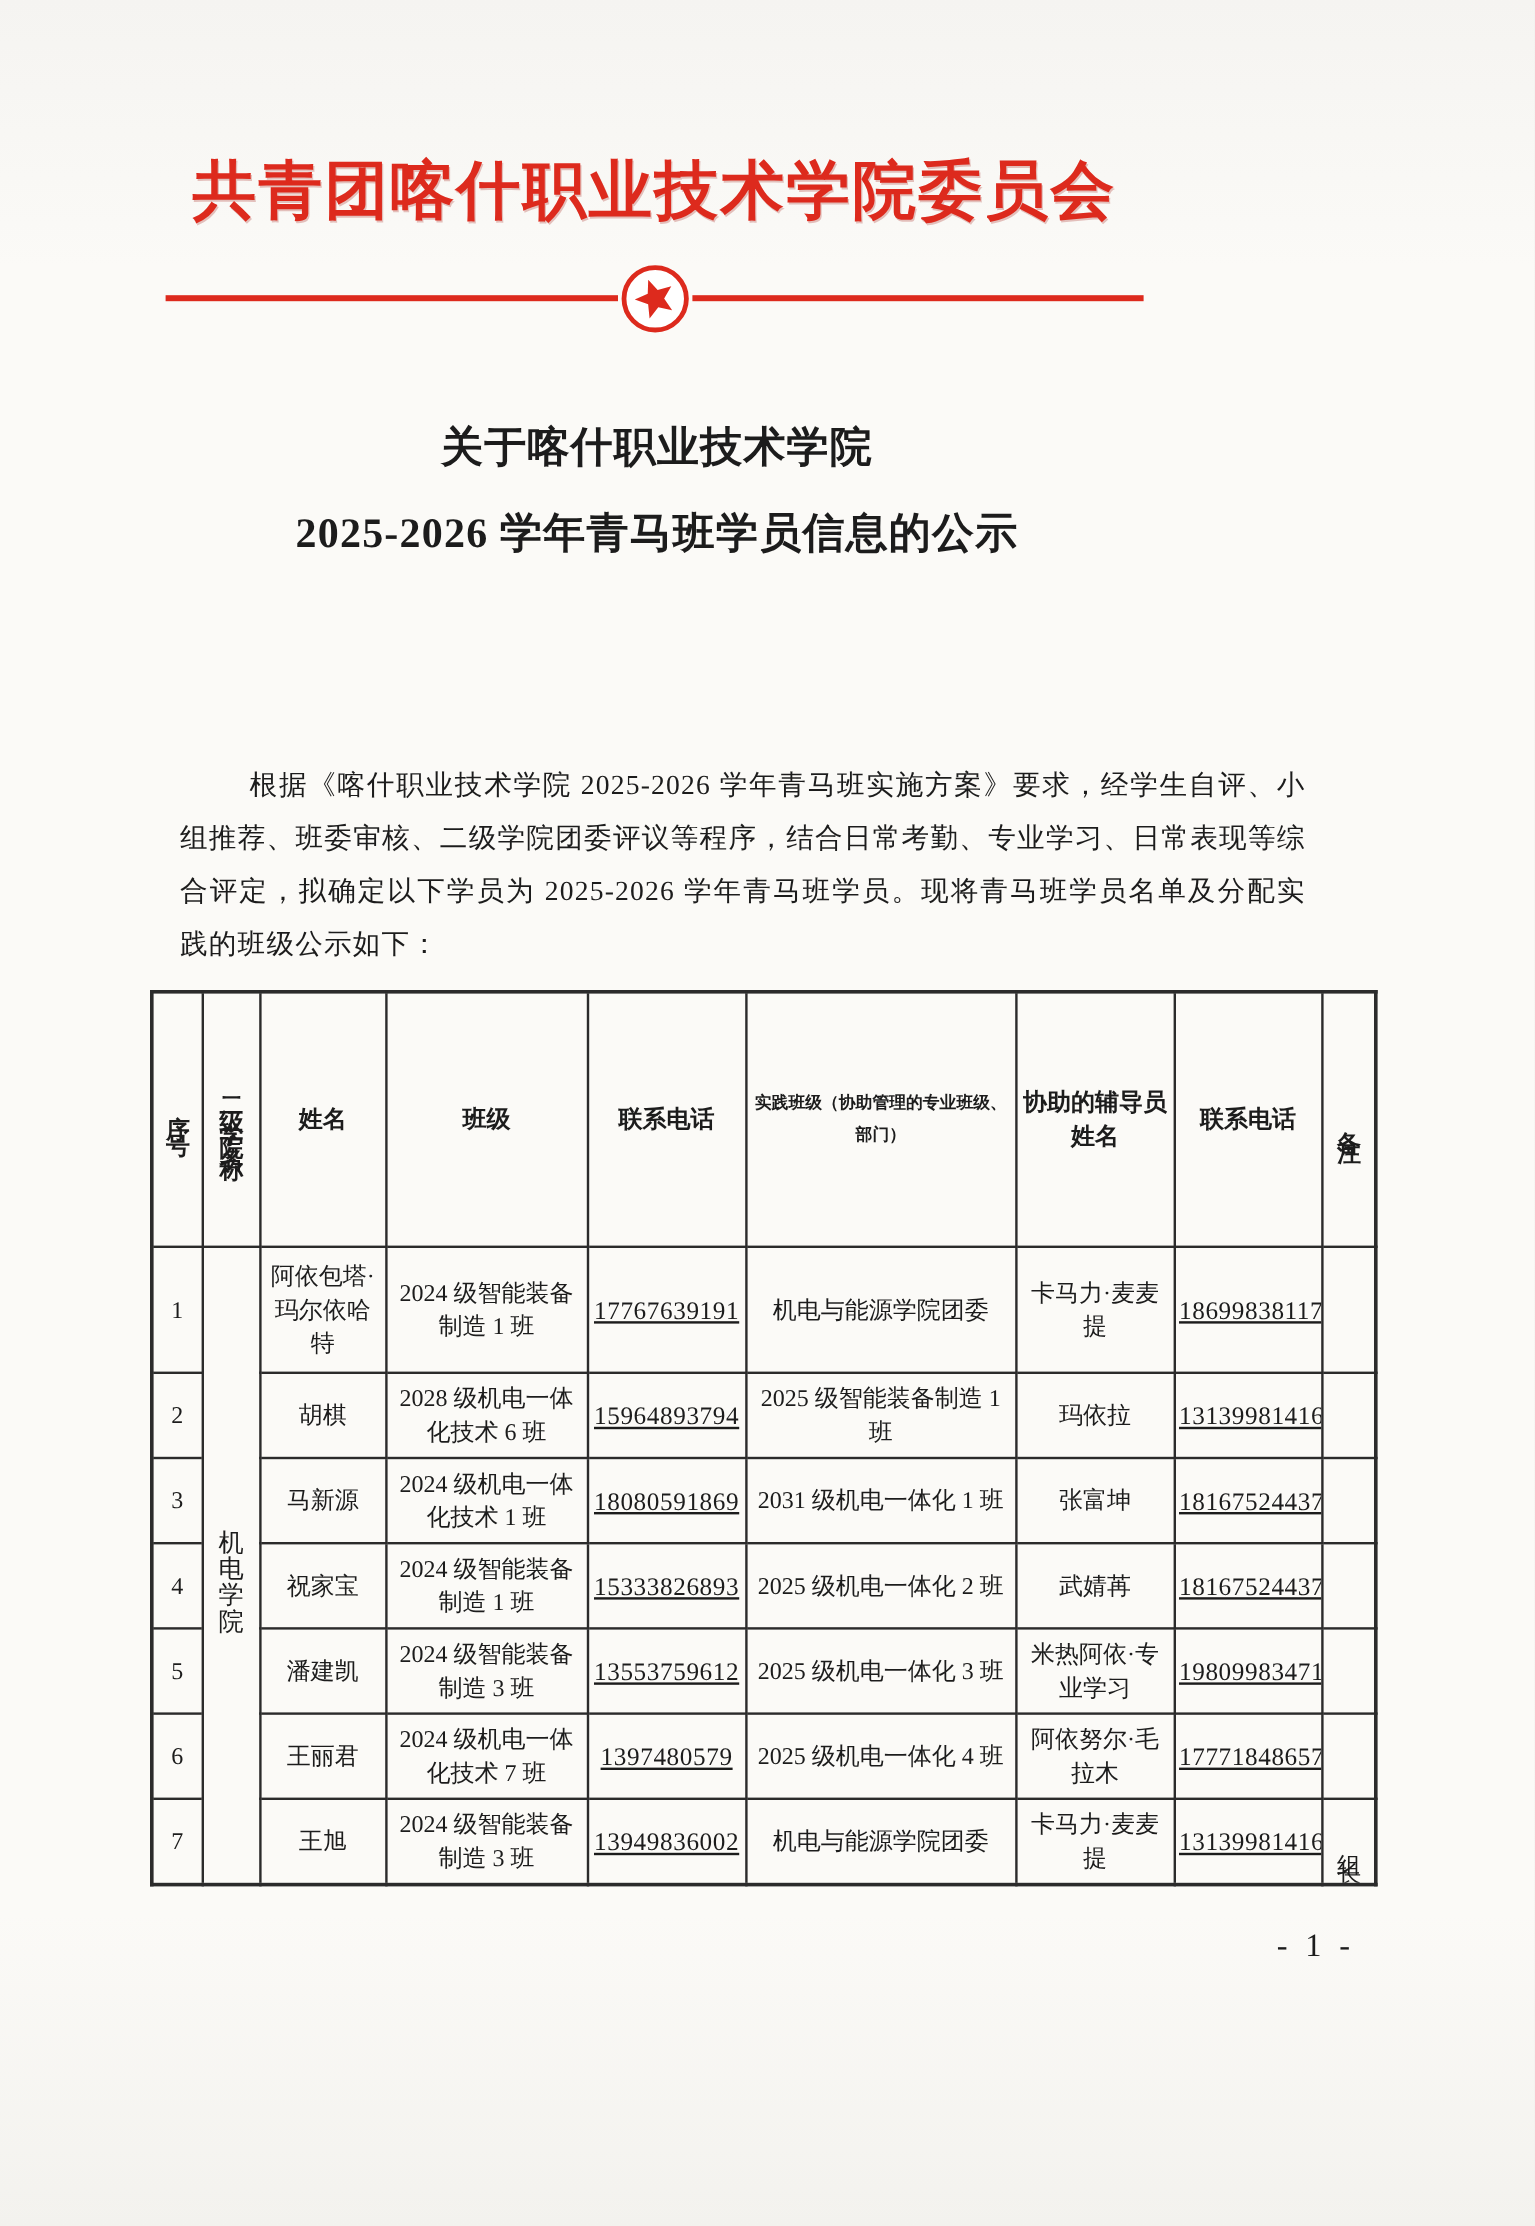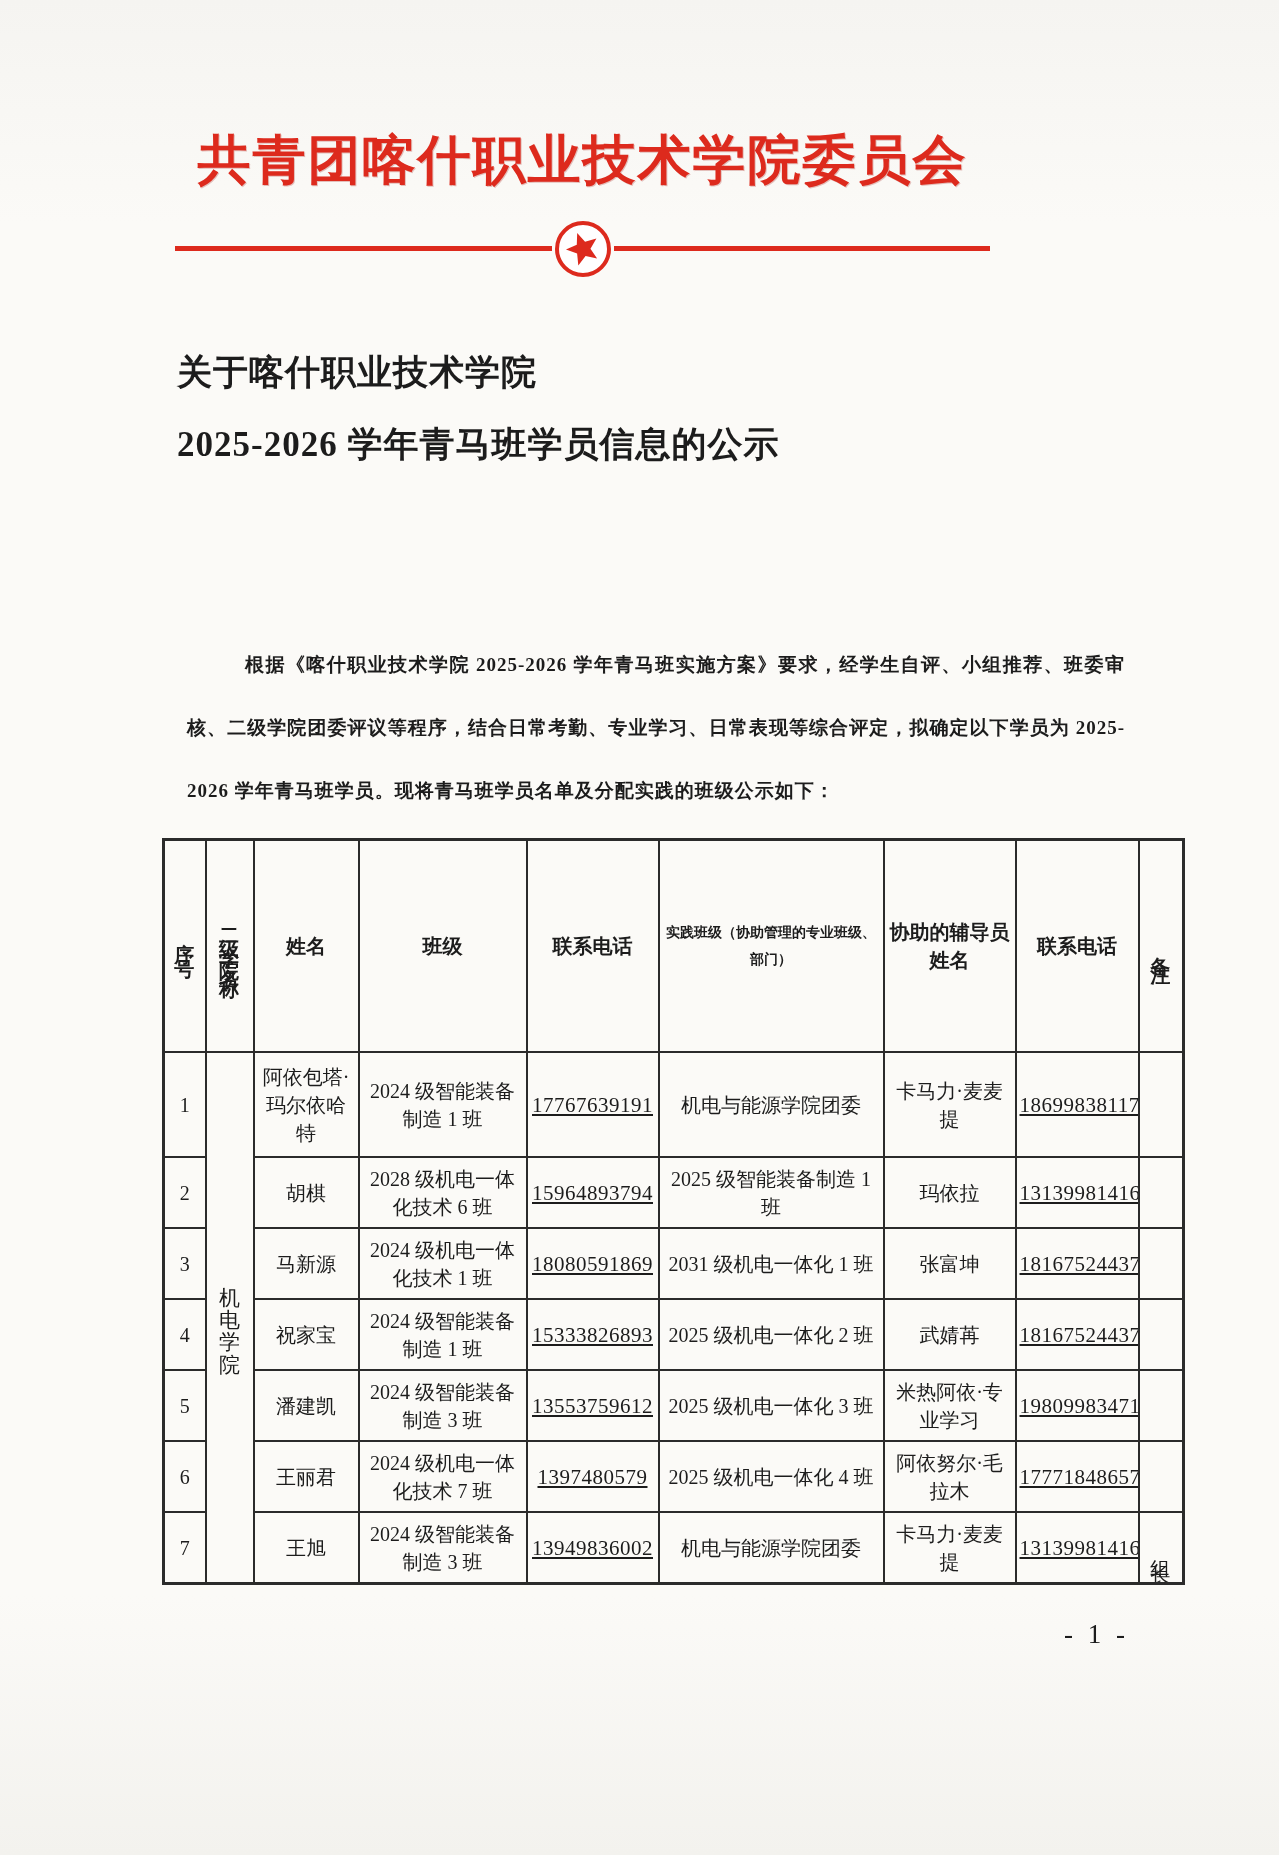--- a/index.html
+++ b/index.html
@@ -2,46 +2,46 @@
 <html lang="zh" style="--accent: #dd2a1d;"><head>
 <meta charset="utf-8">
 <style>
   :root { --accent:#dd2a1d; --ink:#1c1c1c; --line:#2b2b2b; }
   * { margin:0; padding:0; box-sizing:border-box; }
   html,body { background:#efeeeb; }
   .page{
     width:1279px; height:1855px; margin:0 auto; position:relative;
     background:linear-gradient(180deg,#f5f4f1 0%, #fbfaf7 12%, #fbfaf7 86%, #f3f2ee 100%);
     font-family:"Liberation Serif","DejaVu Serif",serif;
-    color:var(--ink); overflow:hidden;padding-left:37px;
+    color:var(--ink); overflow:hidden;
   }
   
   .org-title{
     margin:130px auto 0 138px; width:815px;
     text-align:center; color:var(--accent);
     font-size:53px; font-weight:bold; letter-spacing:2px; line-height:1.15;
     text-shadow:1px 1px 0 rgba(160,20,10,.25);
     white-space:nowrap;
   }
   .divider{
     margin:26px auto 0 138px; width:815px;
     display:flex; align-items:center;
   }
   .divider .line{ flex:1; height:5px; background:var(--accent); }
   .divider svg{ flex:0 0 auto; margin:0 -1px; display:block; }
   
   .doc-title{
-    margin:56px auto 0 140px; width:815px; 
+    margin:56px auto 0 140px; width:815px; text-align:center;
     font-weight:bold; font-size:35px; line-height:72px; letter-spacing:1px;
   }
   
   .body-text{
     margin:152px 0 0 150px; width:938px;
-    font-size:19px; line-height:63px; text-align:justify;
-    text-indent:58px; letter-spacing:1px;font-weight:bold;
+    font-size:23px; line-height:44px; text-align:justify;
+    text-indent:58px; letter-spacing:1px;
   }
   
   table.roster{
     margin:16px 0 0 125px; width:1020px;
     border-collapse:collapse; table-layout:fixed;
     font-size:20px; line-height:28px;
   }
   table.roster th, table.roster td{
     border:2px solid var(--line); text-align:center; vertical-align:middle;
     padding:2px 3px; overflow:hidden;

